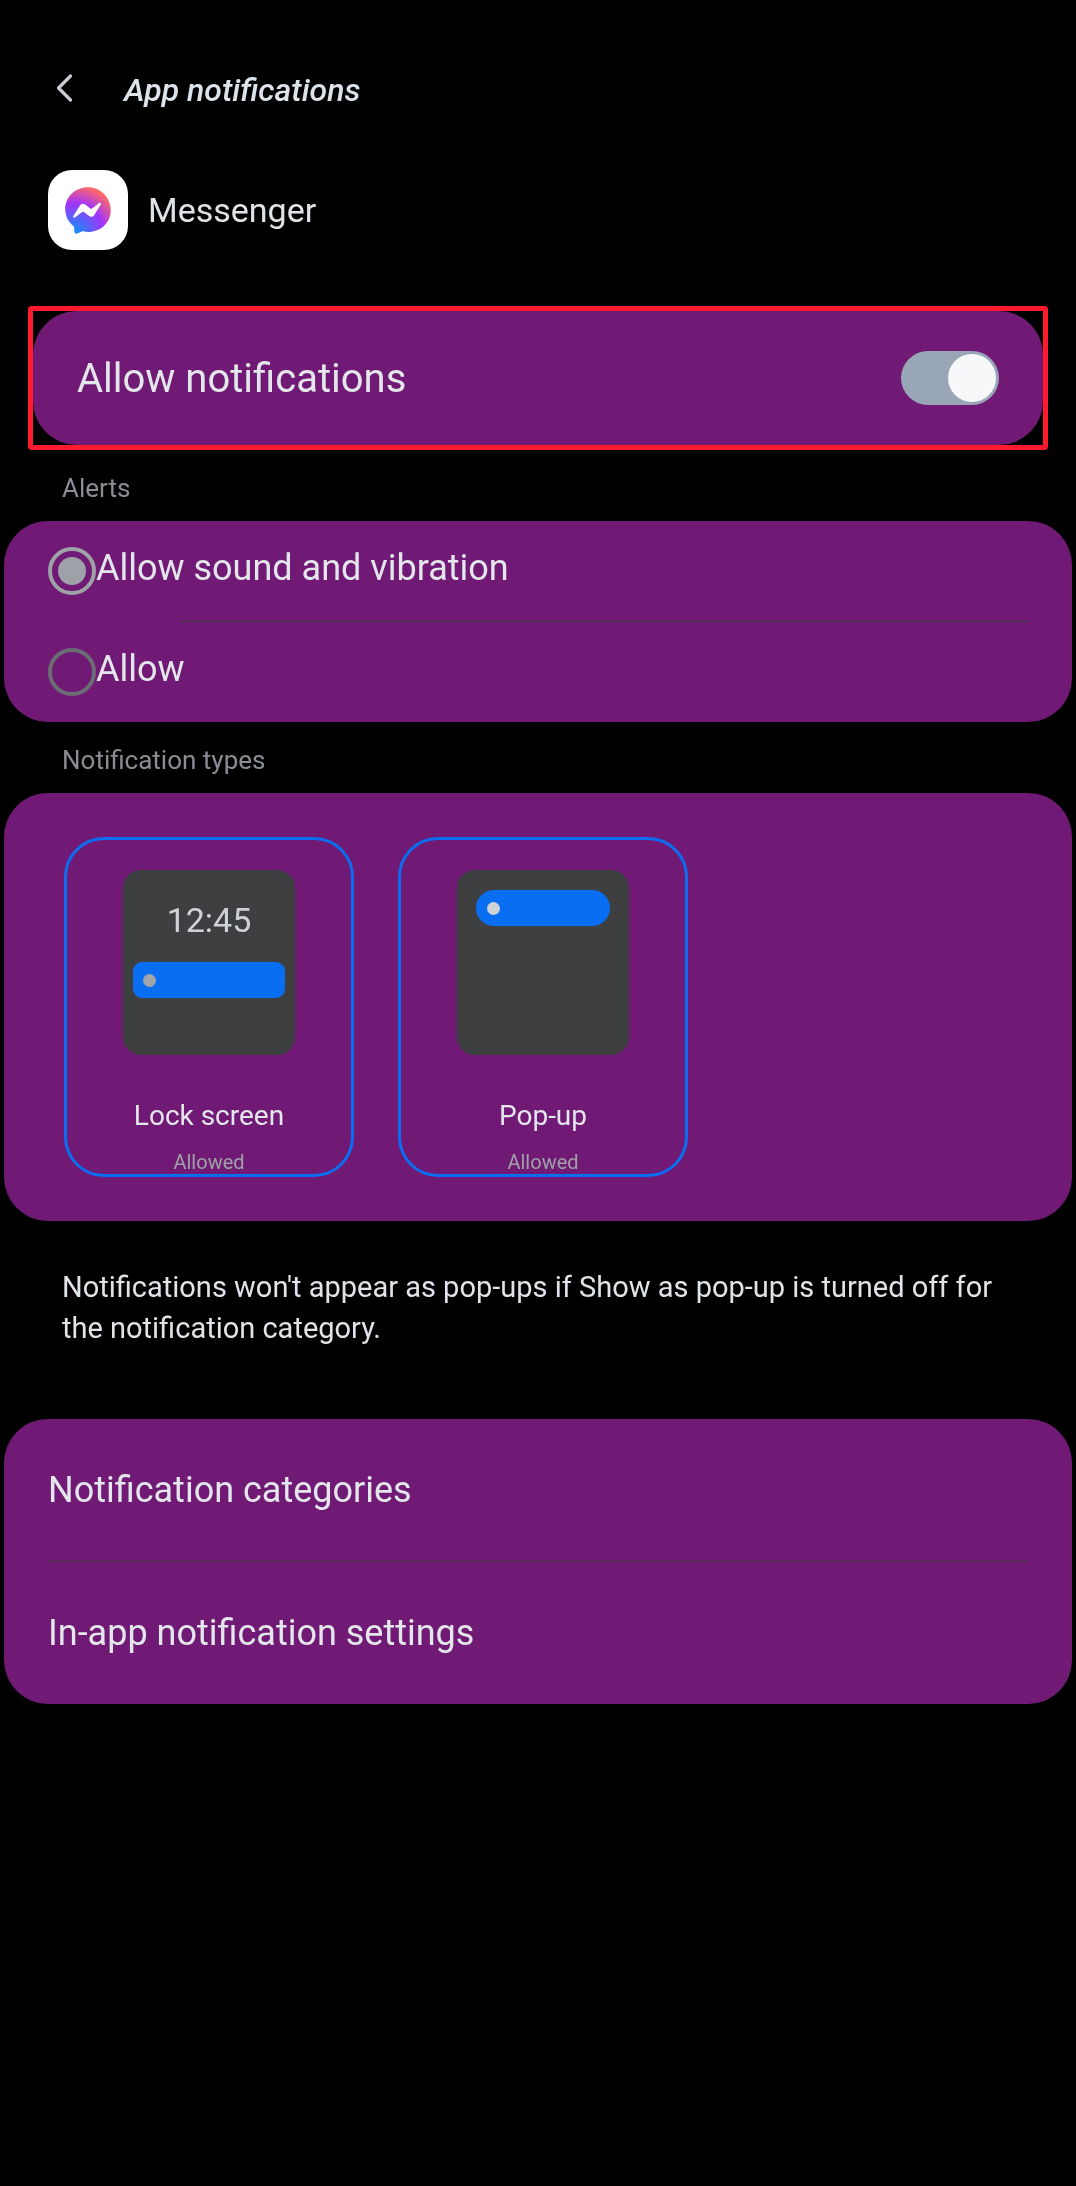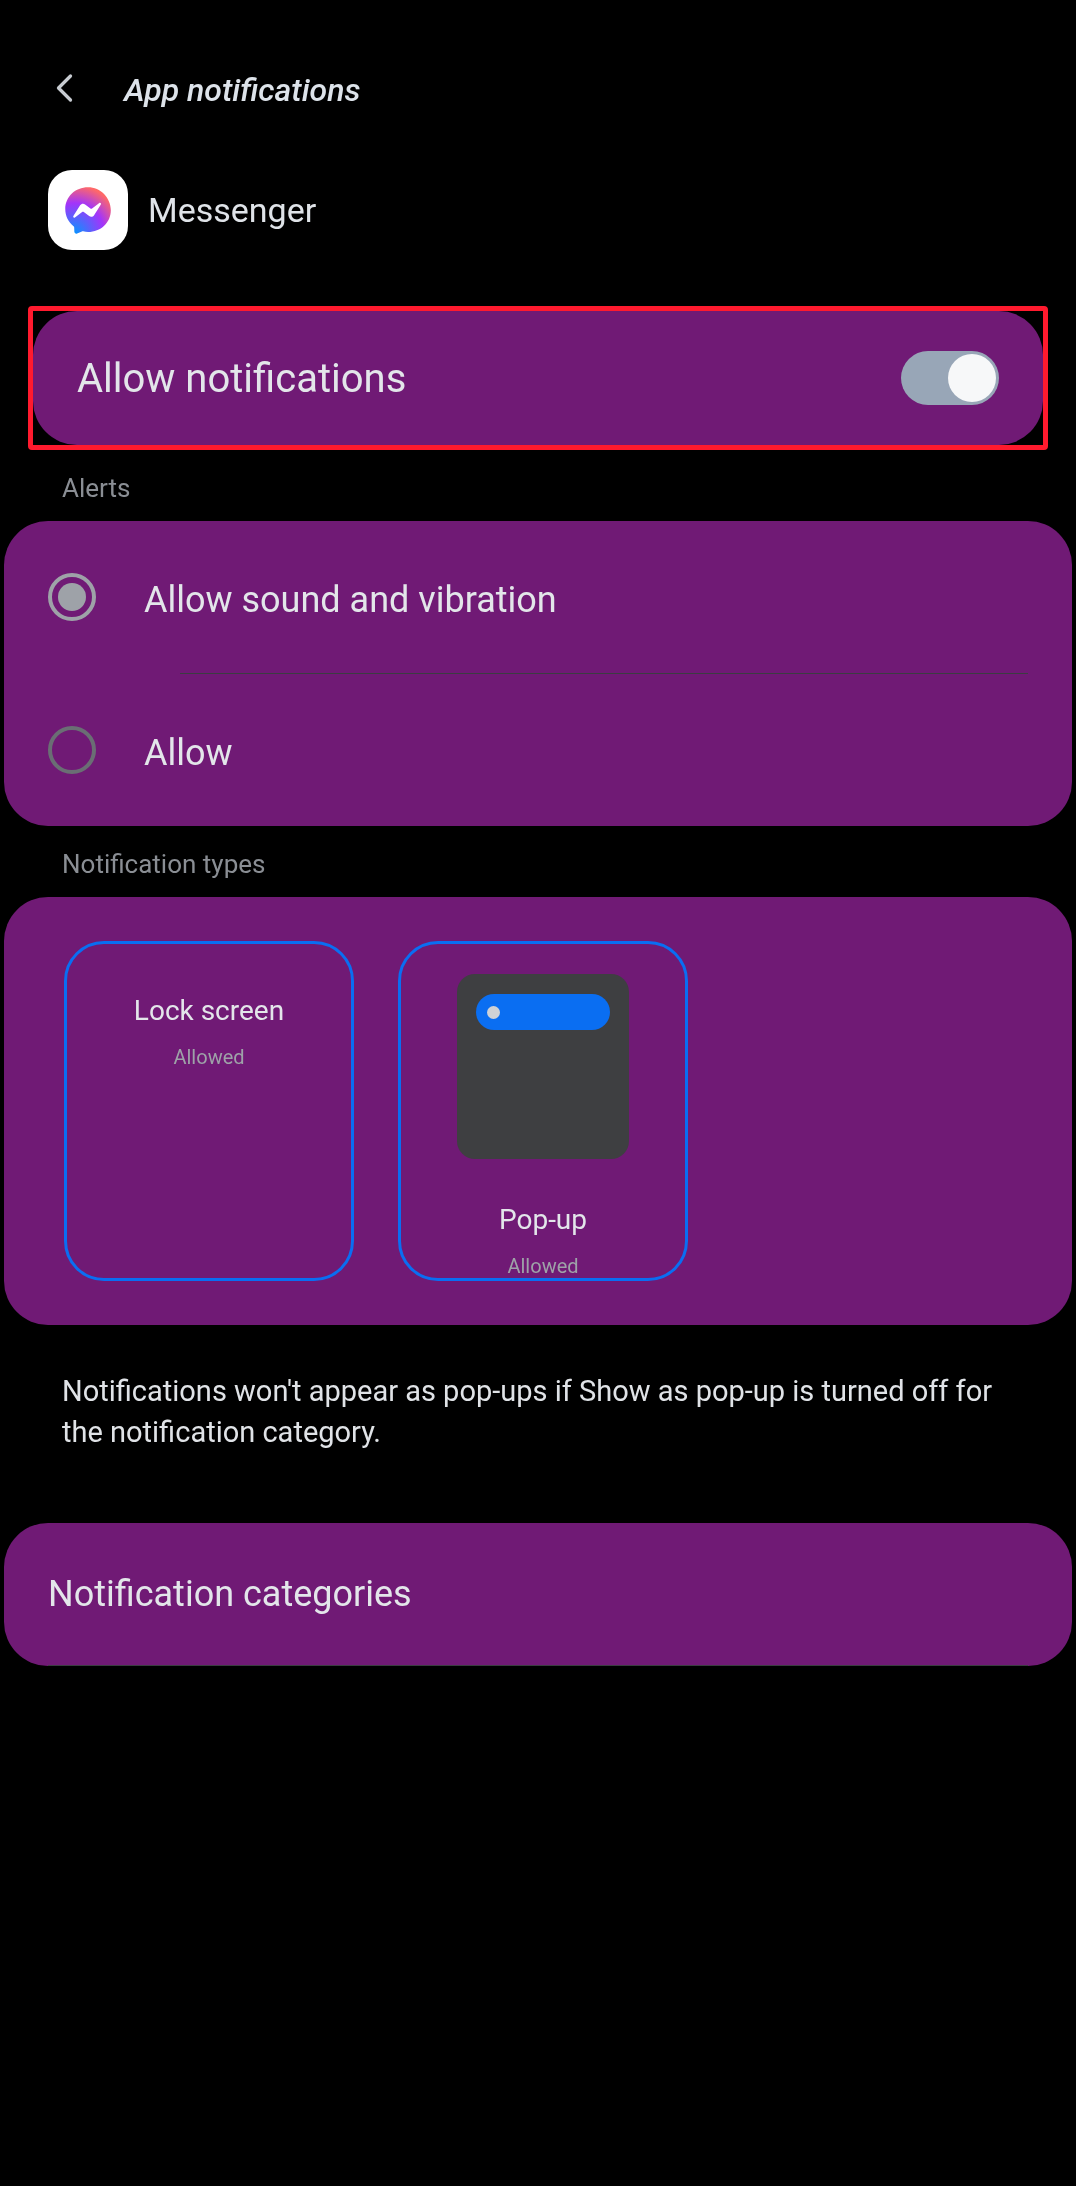--- a/index.html
+++ b/index.html
@@ -98,23 +98,22 @@
     .section-label {
       font-size: 26px;
       color: #8a8e94;
       padding: 23px 0 18px 62px;
     }
     .radio-card {
       padding: 0;
     }
     .radio-row {
       display: flex;
-      align-items: flex-end;
-      padding: 52px 44px;
-      gap: 48px;
+      align-items: flex-start;
+      padding: 26px 44px;
     }
     .radio {
       width: 48px;
       height: 48px;
       border-radius: 50%;
       border: 4px solid #6a6e74;
       display: flex;
       align-items: center;
       justify-content: center;
       flex-shrink: 0;
@@ -288,20 +287,26 @@
   <div class="radio-row">
     <div class="radio"></div>
     <div class="radio-label">Allow</div>
   </div>
 </div>
 
 <div class="section-label">Notification types</div>
 
 <div class="card types-card">
   <div class="type-card">
+    <div class="type-illus">
+      <div class="illus-time">12:45</div>
+      <div class="illus-bar">
+          <div class="pip"></div>
+        </div>
+    </div>
     <div class="type-name">Lock screen</div>
     <div class="type-status">Allowed</div>
   </div>
   <div class="type-card">
     <div class="type-illus">
       <div class="popup-bar-wrap">
         <div class="popup-bar">
             <div class="pip"></div>
           </div>
       </div>
@@ -309,13 +314,14 @@
     <div class="type-name">Pop-up</div>
     <div class="type-status">Allowed</div>
   </div>
 </div>
 
 <div class="note-text">Notifications won't appear as pop-ups if Show as pop-up is turned off for the notification category.</div>
 
 <div class="card list-card">
   <div class="list-row">Notification categories</div>
   <div class="list-divider"></div>
+  <div class="list-row">In-app notification settings</div>
 </div>
 
 </body></html>

